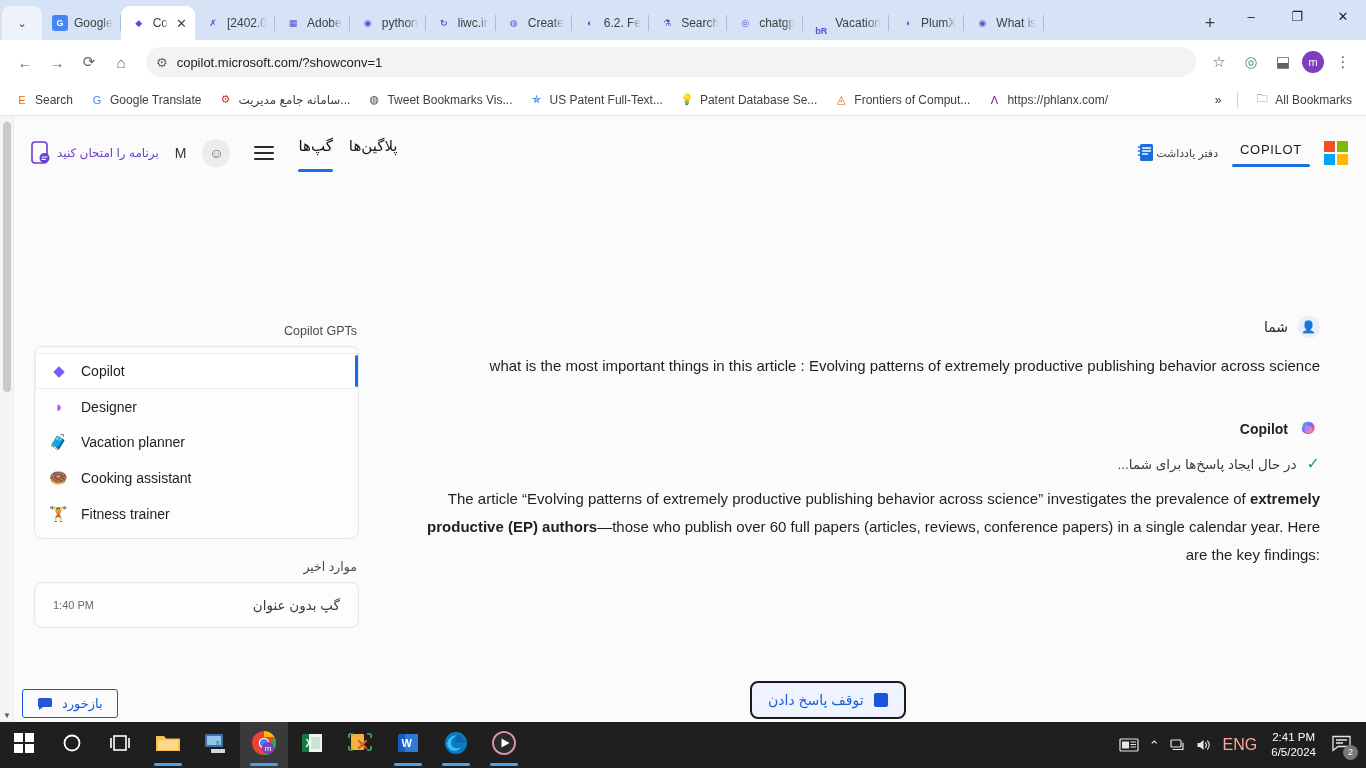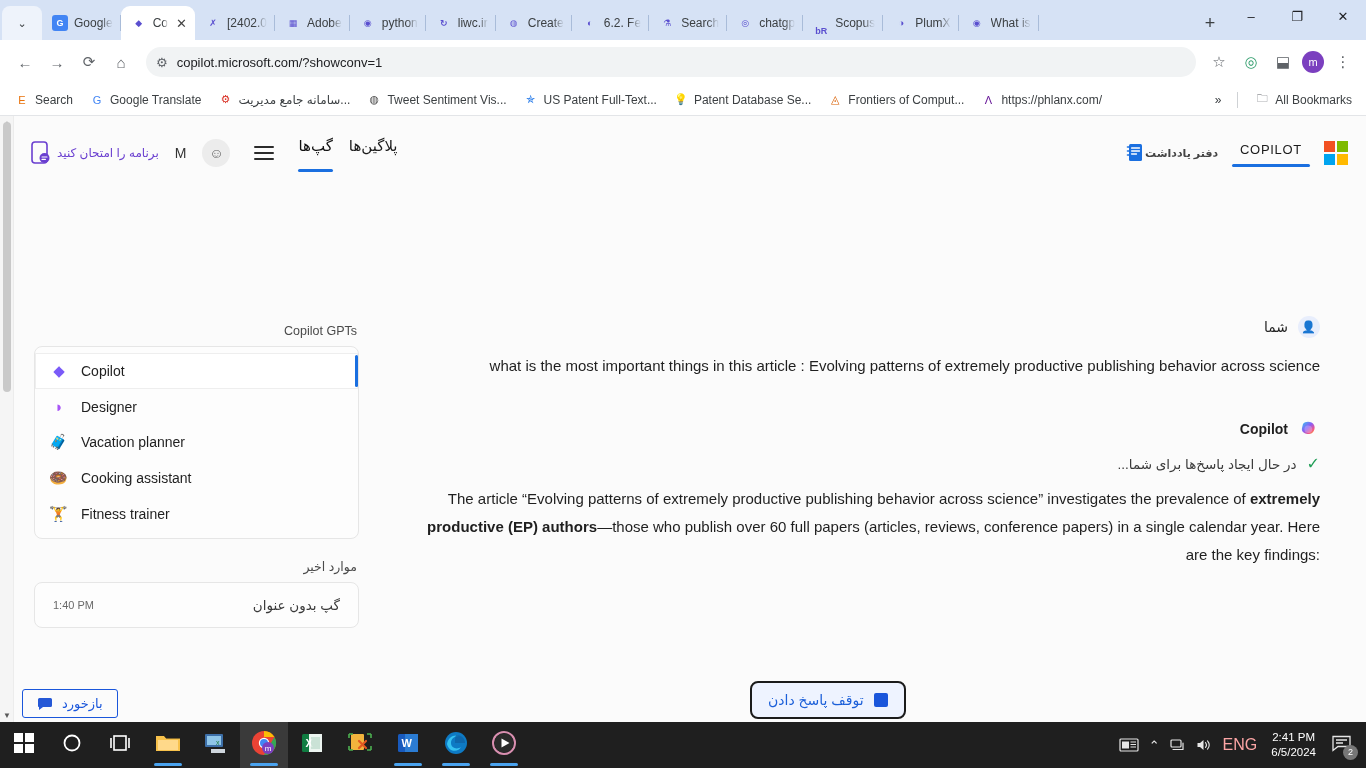--- a/index.html
+++ b/index.html
@@ -113,21 +113,21 @@
   .hamburger { display: flex; flex-direction: column; gap: 4px; width: 20px; margin: 0 8px; }
   .hamburger i { display: block; height: 2px; background: #2b2b2b; border-radius: 1px; }
   .person-circle {
     width: 28px; height: 28px; border-radius: 50%; background: #ececec;
     display: flex; align-items: center; justify-content: center; color: #5a5a5a; font-size: 14px;
   }
   .hdr-m { font-size: 14px; color: #333; }
   .try-app { display: flex; align-items: center; gap: 7px; direction: rtl; }
   .try-app .lbl { font-size: 12px; color: #6a3fd0; }
   .hdr-right { display: flex; align-items: center; gap: 22px; }
-  .notebook { display: flex; align-items: center; gap: 1px; direction: rtl; font-weight: bold; }
+  .notebook { display: flex; align-items: center; gap: 1px; direction: rtl; }
   .notebook .lbl { font-size: 11px; color: #444; }
   .copilot-tab { font-size: 13px; letter-spacing: .7px; color: #1b1b1b; position: relative; padding-bottom: 7px; }
   .copilot-tab::after {
     content: ""; position: absolute; bottom: -3px; left: -8px; right: -8px;
     height: 3px; background: #1a6fe0; border-radius: 2px;
   }
   .ms-logo { display: grid; grid-template-columns: 11px 11px; grid-template-rows: 11px 11px; gap: 2px; }
   .ms-logo span { display: block; }
 
   
@@ -261,21 +261,21 @@
         <div class="tab">
           <span class="favicon" style="background: transparent; color: rgb(90, 79, 207);">⚗</span>
           <span class="tab-title">Search</span>
         </div>
         <div class="tab">
           <span class="favicon" style="background: transparent; color: rgb(90, 79, 207);">◎</span>
           <span class="tab-title">chatgp</span>
         </div>
         <div class="tab">
           <span class="favicon" style="background: transparent; color: rgb(90, 79, 207); margin-top: 16px;">bR</span>
-          <span class="tab-title">Scopus</span>
+          <span class="tab-title">Vacation</span>
         </div>
         <div class="tab">
           <span class="favicon" style="background: transparent; color: rgb(90, 79, 207);">◑</span>
           <span class="tab-title">PlumX</span>
         </div>
         <div class="tab">
           <span class="favicon" style="background: transparent; color: rgb(90, 79, 207);">◉</span>
           <span class="tab-title">What is</span>
         </div>
       </div>
@@ -313,21 +313,21 @@
       <div class="bm">
         <span class="bmicon" style="color: rgb(66, 133, 244);">G</span>
         <span>Google Translate</span>
       </div>
       <div class="bm">
         <span class="bmicon" style="color: rgb(217, 48, 37);">⚙</span>
         <span>سامانه جامع مدیریت...</span>
       </div>
       <div class="bm">
         <span class="bmicon" style="color: rgb(68, 68, 68);">◍</span>
-        <span>Tweet Sentiment Vis...</span>
+        <span>Tweet Bookmarks Vis...</span>
       </div>
       <div class="bm">
         <span class="bmicon" style="color: rgb(26, 115, 232);">✯</span>
         <span>US Patent Full-Text...</span>
       </div>
       <div class="bm">
         <span class="bmicon" style="color: rgb(245, 197, 24);">💡</span>
         <span>Patent Database Se...</span>
       </div>
       <div class="bm">

